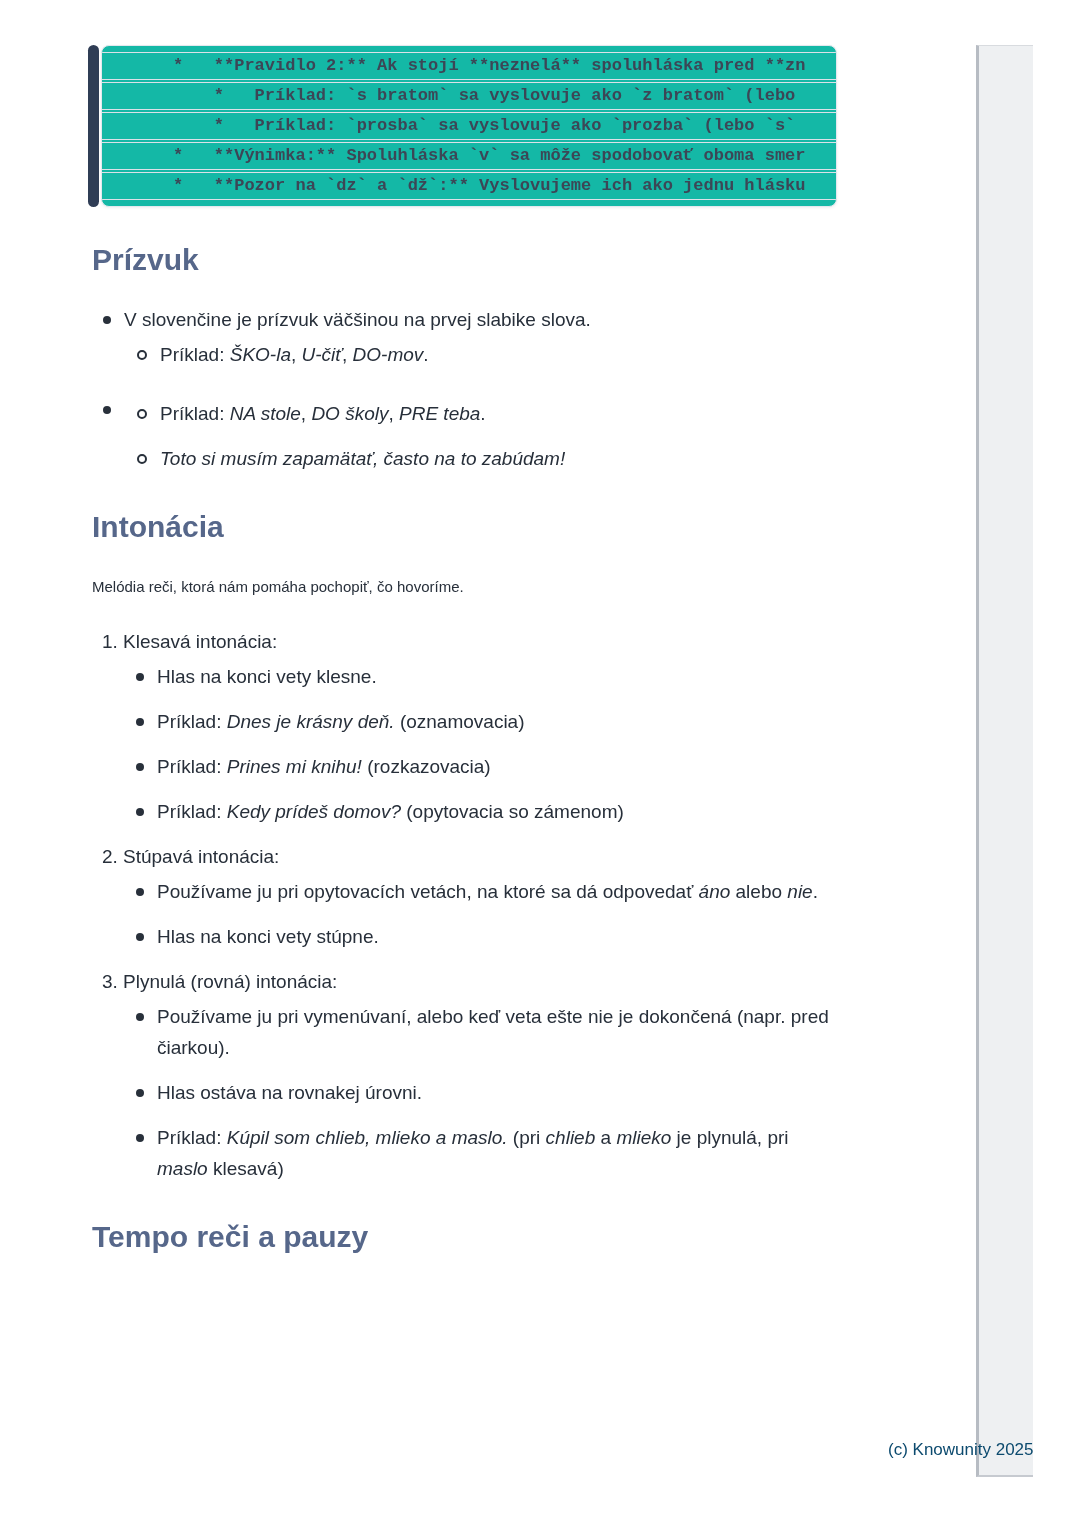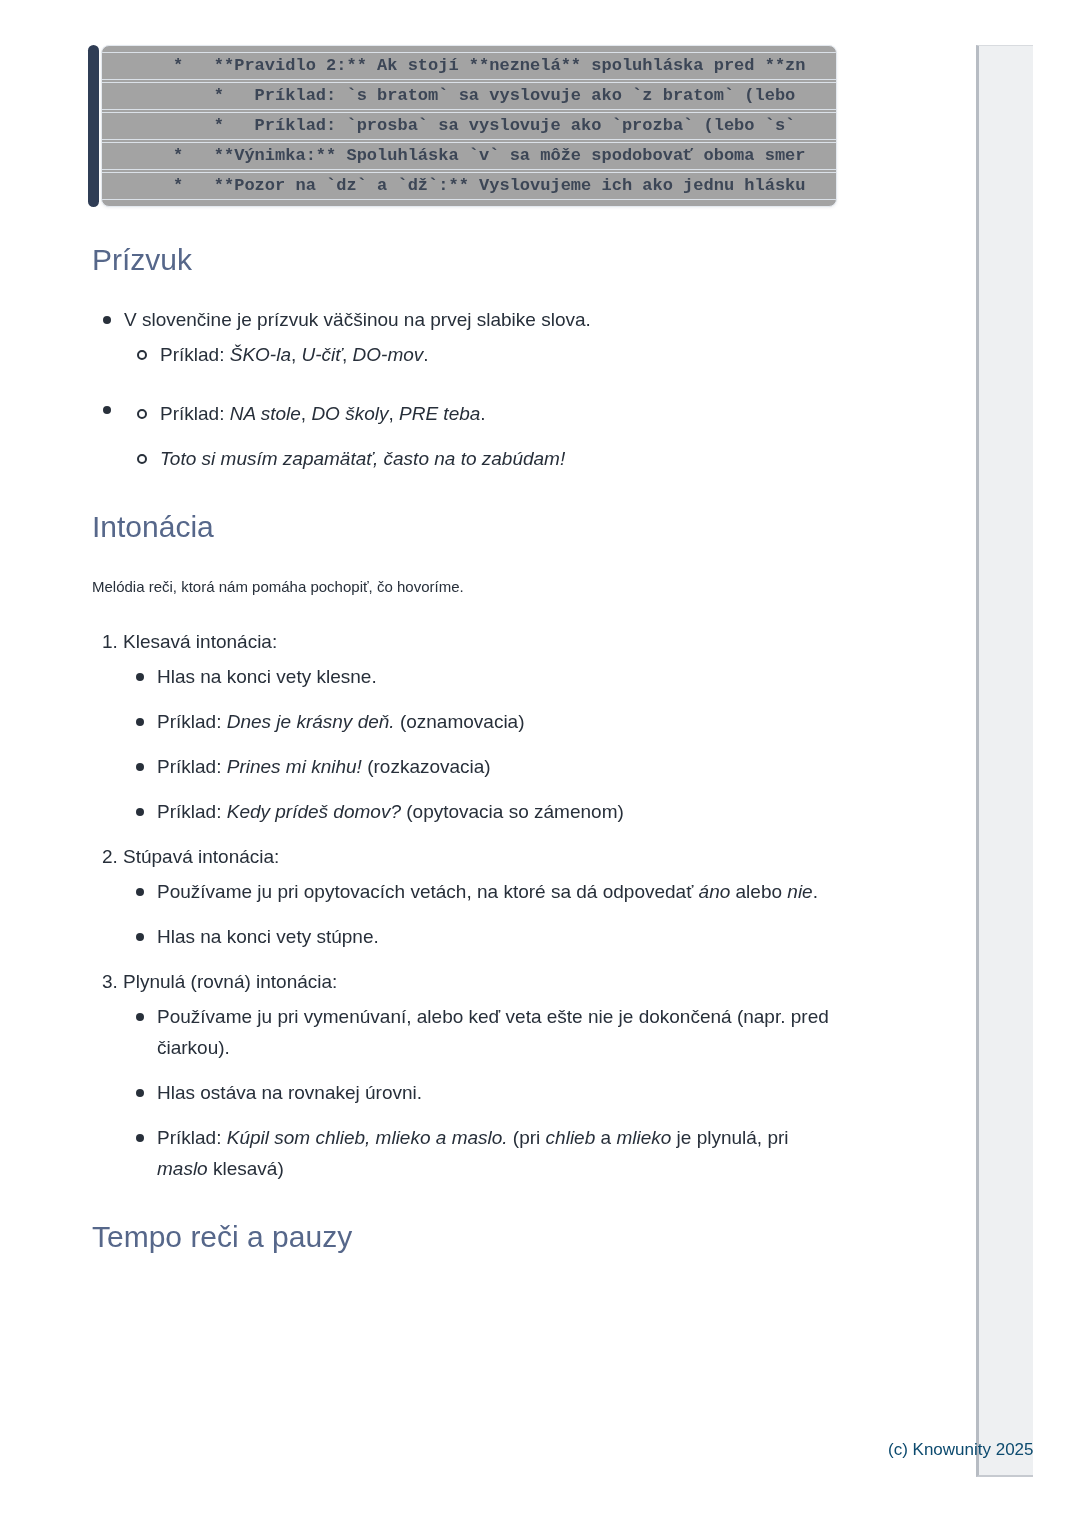--- a/index.html
+++ b/index.html
@@ -7,34 +7,34 @@
     width:1080px;height:1528px;position:relative;overflow:hidden;
     background:#ffffff;color:#272f3a;
     font-family:"Liberation Sans", sans-serif;
   }
   .content{position:absolute;left:92px;top:45px;width:745px;}
 
   
   .codewrap{display:flex;margin:0 0 0 -4px;}
   .codebar{width:11px;flex:none;background:#2f3d55;border-radius:6px;margin-right:2px;}
   .codepanel{
-    flex:1;min-width:0;background:#a3a3a3;border:1px solid #e3e8ee;border-radius:8px;
+    flex:1;min-width:0;background:#14b8a6;border:1px solid #e3e8ee;border-radius:8px;
     box-shadow:0 1px 3px rgba(40,55,80,.08);
     padding:6px 0;overflow:hidden;
     font-family:"Liberation Mono", monospace;font-size:17px;font-weight:700;color:#3c4656;
   }
   .codeline{
     display:block;white-space:pre;overflow:hidden;line-height:20px;
     padding:3px 0 3px 20px;margin-bottom:2px;
     border-top:1px solid #dbe1e8;border-bottom:1px solid #dbe1e8;
   }
   .codeline:last-child{margin-bottom:0;}
 
   
-  h2{font-size:30px;line-height:36px;font-weight:400;color:#56678a;margin:35px 0 26px 0;}
+  h2{font-size:30px;line-height:36px;font-weight:700;color:#56678a;margin:35px 0 26px 0;}
   .para{margin:0 0 24px 0;font-size:15px;line-height:31px;}
 
   
   ul{list-style:none;margin:0;padding:0;}
   .li{display:flex;margin-bottom:14px;}
   .li-top{margin-bottom:24px;}
   .li:last-child{margin-bottom:0;}
   .libody{flex:1;min-width:0;}
   .litext{font-size:19px;line-height:31px;}
   .sub{margin-top:4px;padding-left:13px;}

